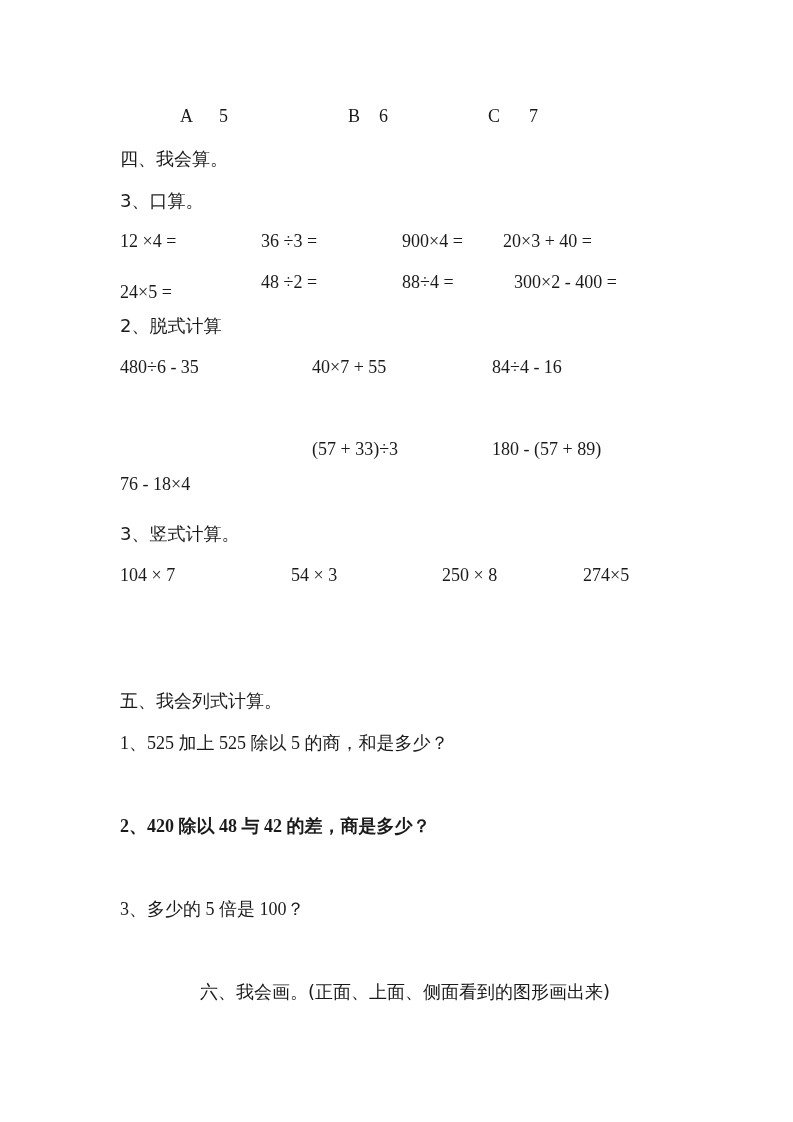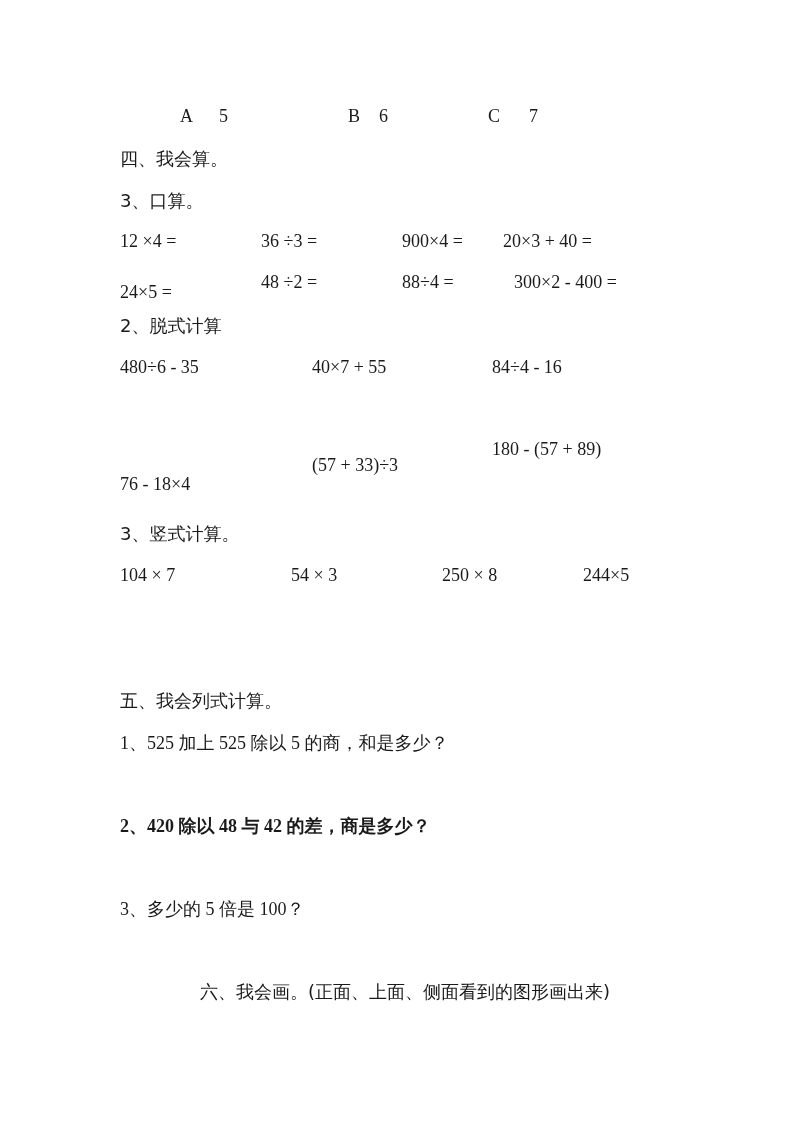--- a/index.html
+++ b/index.html
@@ -36,30 +36,30 @@
     <span class="abs num" style="left:402px;top:272px;">88÷4 =</span>
     <span class="abs num" style="left:514px;top:272px;">300×2 - 400 =</span>
   </div>
 
   <div class="abs cn" style="left:120px;top:314px;">2、脱式计算</div>
   <div>
     <span class="abs num" style="left:120px;top:357px;">480÷6 - 35</span>
     <span class="abs num" style="left:312px;top:357px;">40×7 + 55</span>
     <span class="abs num" style="left:492px;top:357px;">84÷4  -  16</span>
     <span class="abs num" style="left:120px;top:439px;margin-top:35px;">76 - 18×4</span>
-    <span class="abs num" style="left:312px;top:439px;margin-top:16px;">(57 + 33)÷3</span>
+    <span class="abs num" style="left:312px;top:439px;">(57 + 33)÷3</span>
     <span class="abs num" style="left:492px;top:439px;">180 - (57 + 89)</span>
   </div>
 
   <div class="abs cn" style="left:120px;top:522px;">3、竖式计算。</div>
   <div>
     <span class="abs num" style="left:120px;top:565px;">104 × 7</span>
     <span class="abs num" style="left:291px;top:565px;">54 × 3</span>
     <span class="abs num" style="left:442px;top:565px;">250 × 8</span>
-    <span class="abs num" style="left:583px;top:565px;">244×5</span>
+    <span class="abs num" style="left:583px;top:565px;">274×5</span>
   </div>
 </div>
 
 <div>
   <div class="abs cn" style="left:120px;top:689px;">五、我会列式计算。</div>
   <div class="abs mixed" style="left:120px;top:731px;">1、525 加上 525 除以 5 的商，和是多少？</div>
   <div class="abs mixed" style="left:120px;top:814px;font-weight:bold;">2、420 除以 48 与 42 的差，商是多少？</div>
   <div class="abs mixed" style="left:120px;top:897px;">3、多少的 5 倍是 100？</div>
 </div>
 

